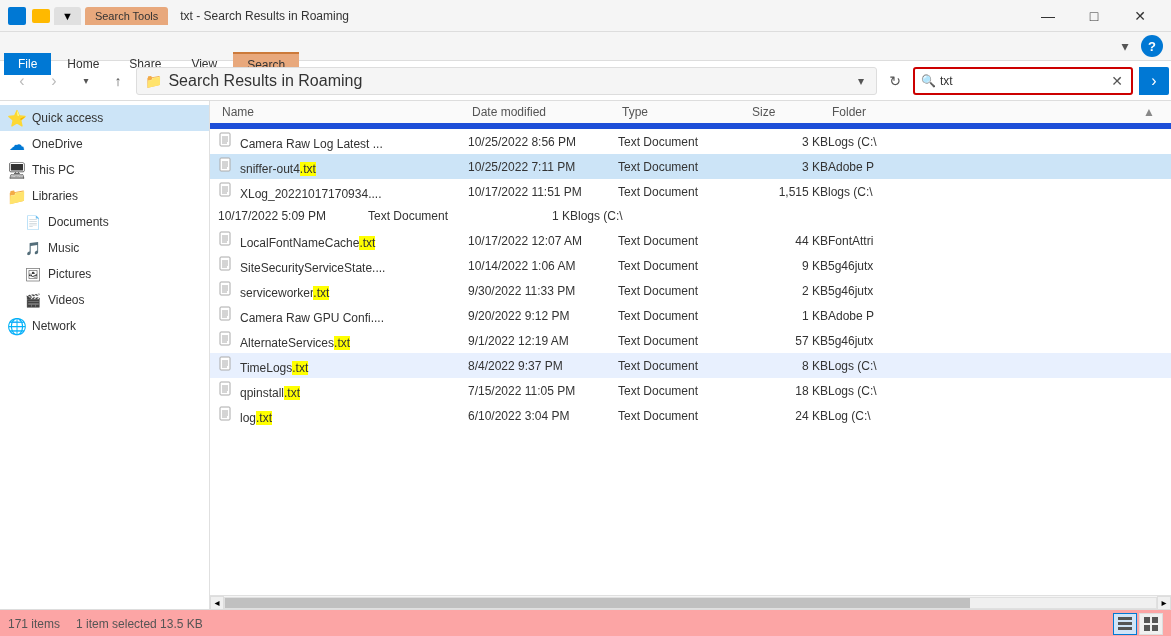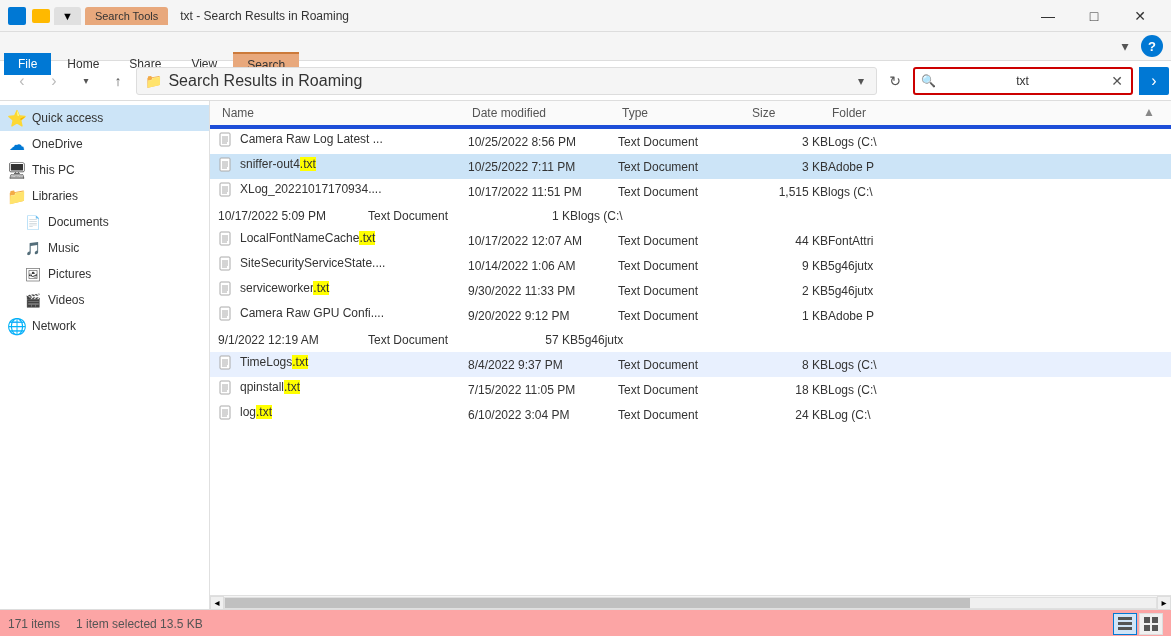--- a/index.html
+++ b/index.html
@@ -32,48 +32,48 @@
     
     .address-bar { display: flex; align-items: center; padding: 4px 8px; gap: 4px; background: white; border-bottom: 1px solid #ddd; height: 40px; }
     .nav-btn { width: 28px; height: 28px; border: none; background: transparent; cursor: pointer; font-size: 16px; color: #555; border-radius: 3px; display: flex; align-items: center; justify-content: center; }
     .nav-btn:disabled { color: #bbb; cursor: default; }
     .address-box { flex: 1; display: flex; align-items: center; height: 28px; border: 1px solid #ddd; background: #f5f5f5; border-radius: 3px; padding: 0 8px; gap: 6px; }
     .address-folder-icon { color: #0078d4; font-size: 14px; }
     .address-text { font-size: 16px; color: #333; flex: 1; }
     .address-dropdown { border: none; background: transparent; cursor: pointer; font-size: 12px; color: #555; padding: 0 4px; }
     .refresh-btn { width: 28px; height: 28px; border: none; background: transparent; cursor: pointer; font-size: 16px; color: #555; }
     .search-box { display: flex; align-items: center; width: 220px; height: 28px; border: 2px solid #cc0000; background: white; border-radius: 3px; padding: 0 6px; gap: 4px; }
-    .search-box input { border: none; outline: none; font-size: 12px; flex: 1; color: #333; background: transparent; text-align: center; }
+    .search-box input { border: none; outline: none; font-size: 12px; flex: 1; color: #333; background: transparent; }
     .search-clear { border: none; background: transparent; cursor: pointer; font-size: 14px; color: #555; padding: 0 2px; }
     .search-go { width: 30px; height: 28px; background: #0078d4; border: none; cursor: pointer; color: white; font-size: 16px; border-radius: 0 2px 2px 0; display: flex; align-items: center; justify-content: center; margin-right: -6px; }
 
     
     .main-layout { display: flex; height: calc(636px - 32px - 28px - 40px - 28px); }
 
     
     .sidebar { width: 210px; background: white; border-right: 1px solid #e0e0e0; overflow-y: auto; padding: 4px 0; flex-shrink: 0; }
     .sidebar-item { display: flex; align-items: center; padding: 4px 8px; gap: 6px; cursor: pointer; font-size: 12px; color: #333; }
     .sidebar-item.active { background: #cce4f7; }
     .sidebar-icon { width: 18px; height: 18px; display: flex; align-items: center; justify-content: center; font-size: 16px; flex-shrink: 0; }
 
     
     .file-area { flex: 1; display: flex; flex-direction: column; background: white; overflow: hidden; }
-    .file-header { display: flex; border-bottom: 4px solid #1d4ed8; background: #fafafa; height: 28px; padding: 0 8px; position: relative; }
+    .file-header { display: flex; border-bottom: 6px solid #1d4ed8; background: #fafafa; height: 28px; padding: 0 8px; position: relative; }
     .col-header { font-size: 12px; color: #555; cursor: pointer; display: flex; align-items: center; gap: 2px; padding: 0 4px; white-space: nowrap; }
     .col-name { width: 250px; }
     .col-date { width: 150px; }
     .col-type { width: 130px; }
     .col-size { width: 80px; text-align: right; }
     .col-folder { width: 100px; }
     .file-list { flex: 1; overflow-y: auto; overflow-x: hidden; }
     .file-row { display: flex; align-items: center; padding: 3px 8px; cursor: pointer; min-height: 24px; }
     .file-row.selected { background: #cce4f7; }
     .file-row.selected-light { background: #e8f0fe; }
     .file-cell { font-size: 12px; color: #333; overflow: hidden; text-overflow: ellipsis; white-space: nowrap; }
-    .file-name-cell { width: 250px; display: flex; align-items: flex-start; gap: 6px; }
+    .file-name-cell { width: 250px; display: flex; align-items: flex-end; gap: 6px; }
     .file-date-cell { width: 150px; }
     .file-type-cell { width: 130px; }
     .file-size-cell { width: 80px; text-align: right; }
     .file-folder-cell { width: 120px; }
     .txt-highlight { background: #ffff00; font-weight: normal; }
 
     
     .status-bar { display: flex; align-items: center; height: 28px; background: #fca5a5; border-top: 1px solid #ddd; padding: 0 8px; gap: 16px; }
     .status-text { font-size: 12px; color: #555; }
     .view-buttons { margin-left: auto; display: flex; gap: 2px; }
@@ -321,20 +321,30 @@
     <line x1="4" y1="11" x2="9" y2="11" stroke="#aaa" stroke-width="1"></line>
   </svg></span>
       <span>Camera Raw GPU Confi....</span>
     </div>
     <div class="file-cell file-date-cell">9/20/2022 9:12 PM</div>
     <div class="file-cell file-type-cell">Text Document</div>
     <div class="file-cell file-size-cell">1 KB</div>
     <div class="file-cell file-folder-cell">Adobe P</div>
   </div>
         <div class="file-row">
+    <div class="file-cell file-name-cell">
+      <span><svg width="16" height="16" viewBox="0 0 16 16">
+    <rect x="2" y="1" width="10" height="13" rx="1" fill="white" stroke="#aaa" stroke-width="1"></rect>
+    <line x1="4" y1="5" x2="10" y2="5" stroke="#aaa" stroke-width="1"></line>
+    <line x1="4" y1="7" x2="10" y2="7" stroke="#aaa" stroke-width="1"></line>
+    <line x1="4" y1="9" x2="10" y2="9" stroke="#aaa" stroke-width="1"></line>
+    <line x1="4" y1="11" x2="9" y2="11" stroke="#aaa" stroke-width="1"></line>
+  </svg></span>
+      <span>AlternateServices<span class="txt-highlight">.txt</span></span>
+    </div>
     <div class="file-cell file-date-cell">9/1/2022 12:19 AM</div>
     <div class="file-cell file-type-cell">Text Document</div>
     <div class="file-cell file-size-cell">57 KB</div>
     <div class="file-cell file-folder-cell">5g46jutx</div>
   </div>
         <div class="file-row selected-light">
     <div class="file-cell file-name-cell">
       <span><svg width="16" height="16" viewBox="0 0 16 16">
     <rect x="2" y="1" width="10" height="13" rx="1" fill="white" stroke="#aaa" stroke-width="1"></rect>
     <line x1="4" y1="5" x2="10" y2="5" stroke="#aaa" stroke-width="1"></line>

